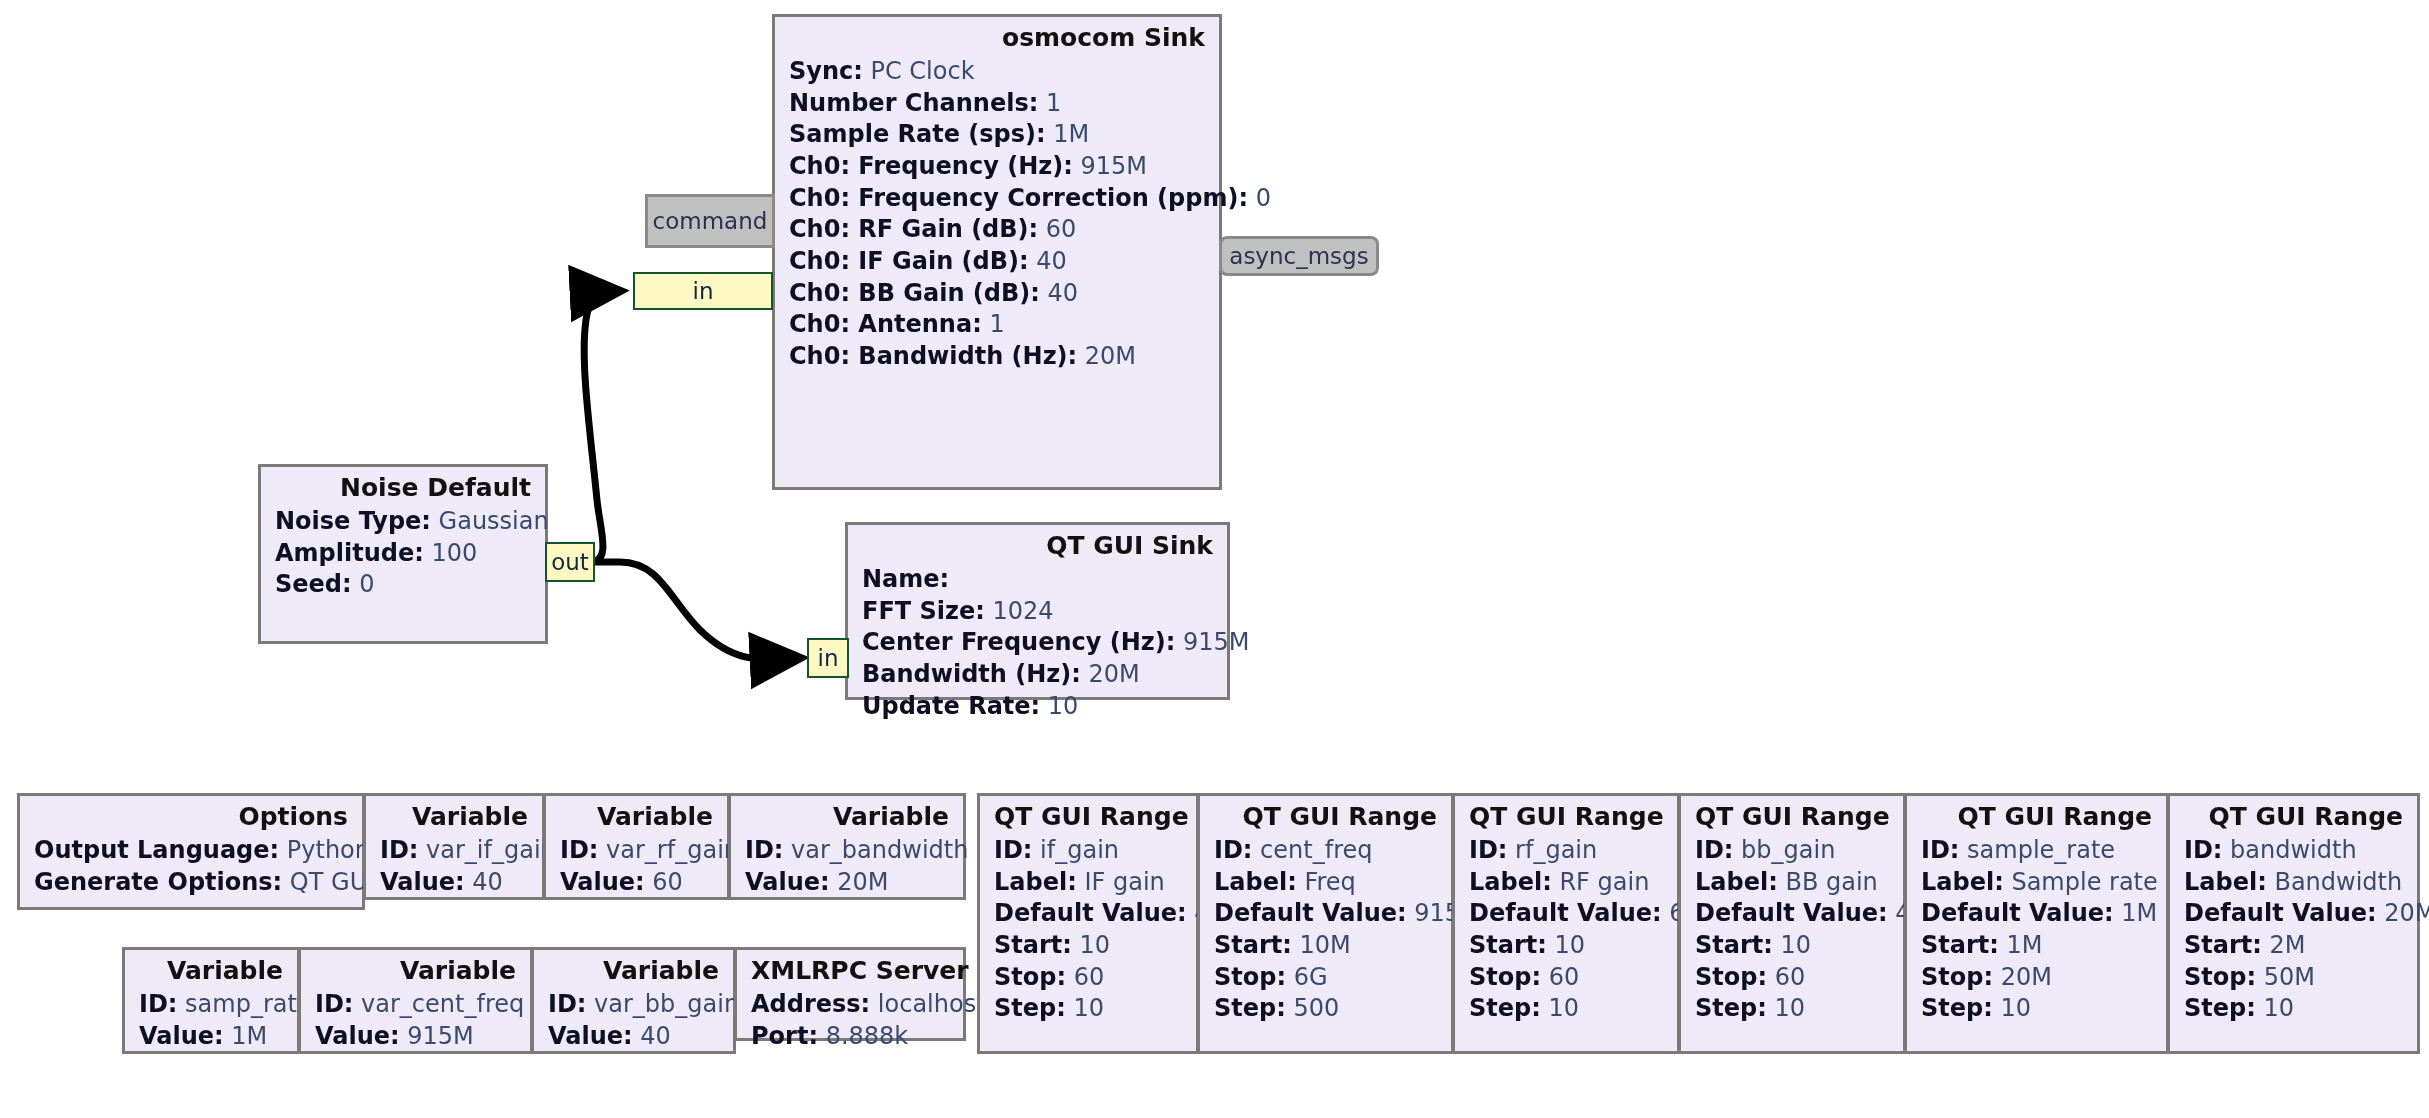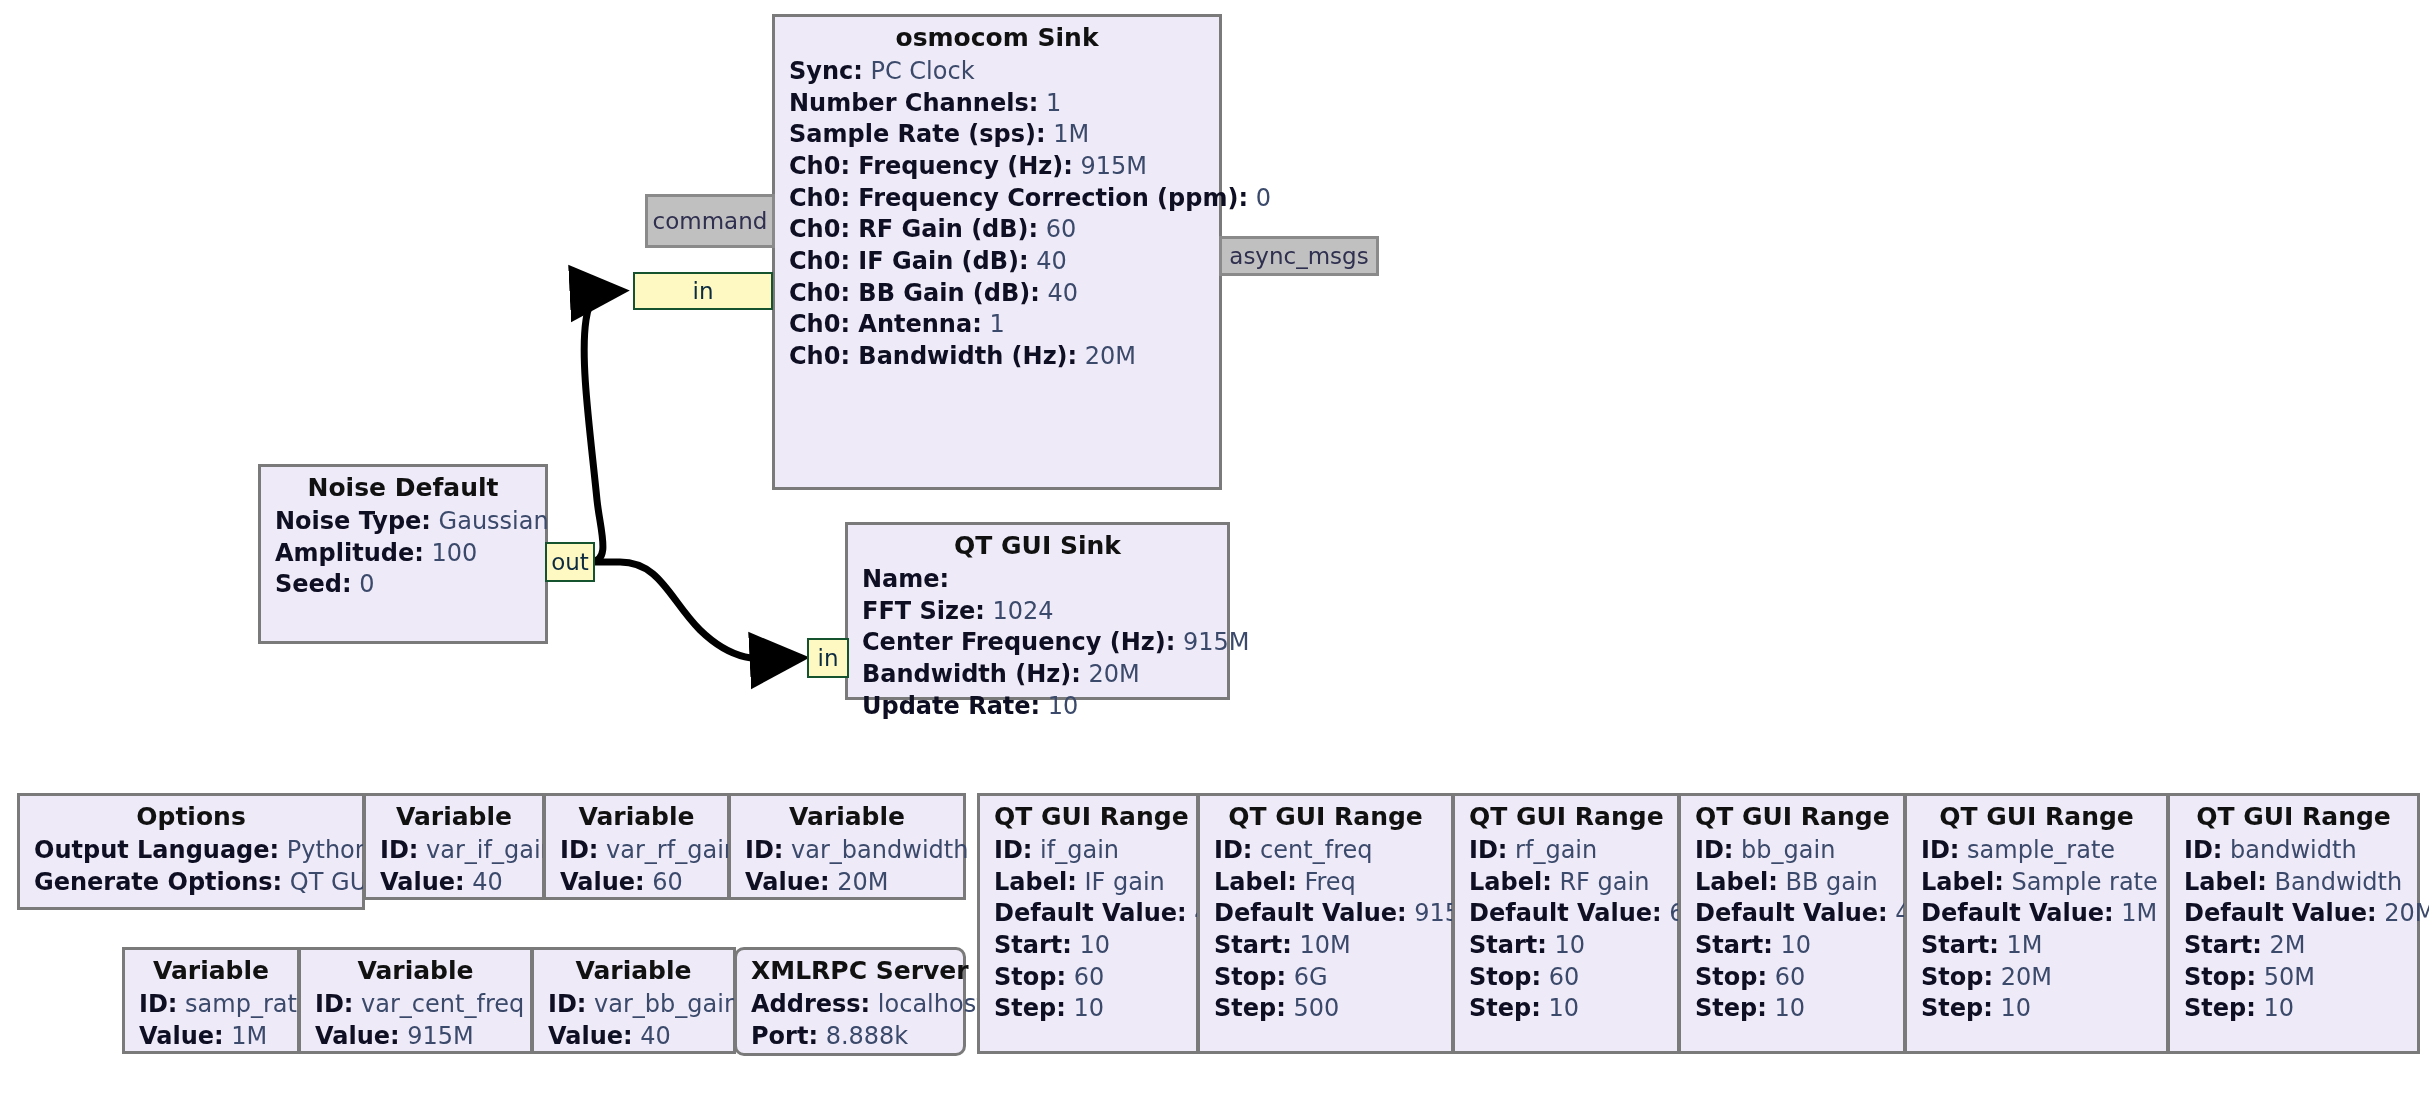--- a/index.html
+++ b/index.html
@@ -19,21 +19,21 @@
   
   .block {
     position: absolute;
     box-sizing: border-box;
     background: #eeeaf8;
     border: 3px solid #7a7a7a;
     padding: 6px 14px 10px 14px;
     z-index: 5;
   }
   .block-title {
-    text-align: center;
+    text-align: right;
     font-weight: bold;
     font-size: 25px;
     color: #111111;
     margin-bottom: 4px;
     white-space: nowrap;
   }
   .prop {
     font-size: 24px;
     color: #3b4a6b;
     white-space: nowrap;
@@ -104,21 +104,21 @@
     <div class="prop"><span class="k">Ch0: IF Gain (dB):</span> <span>40</span></div>
     <div class="prop"><span class="k">Ch0: BB Gain (dB):</span> <span>40</span></div>
     <div class="prop"><span class="k">Ch0: Antenna:</span> <span>1</span></div>
     <div class="prop"><span class="k">Ch0: Bandwidth (Hz):</span> <span>20M</span></div>
   </div>
 
   <div class="port msg" style="left:645px; top:194px; width:130px; height:54px;">command</div>
 
   <div class="port" style="left:633px; top:272px; width:140px; height:38px;">in</div>
 
-  <div class="port msg" style="left:1219px; top:236px; width:160px; height:40px;">async_msgs</div>
+  <div class="port msg" style="left:1219px; top:236px; width:160px; height:40px;border-radius:8px;">async_msgs</div>
 
   <div class="block" id="b-noise" style="left:258px; top:464px; width:290px; height:180px;">
     <div class="block-title">Noise Default</div>
     <div class="prop"><span class="k">Noise Type:</span> <span>Gaussian</span></div>
     <div class="prop"><span class="k">Amplitude:</span> <span>100</span></div>
     <div class="prop"><span class="k">Seed:</span> <span>0</span></div>
   </div>
 
   <div class="port" style="left:545px; top:542px; width:50px; height:40px;">out</div>
 
@@ -168,21 +168,21 @@
     <div class="prop"><span class="k">ID:</span> <span>var_cent_freq</span></div>
     <div class="prop"><span class="k">Value:</span> <span>915M</span></div>
   </div>
 
   <div class="block" style="left:531px; top:947px; width:205px; height:107px;">
     <div class="block-title">Variable</div>
     <div class="prop"><span class="k">ID:</span> <span>var_bb_gain</span></div>
     <div class="prop"><span class="k">Value:</span> <span>40</span></div>
   </div>
 
-  <div class="block" style="left:734px; top:947px; width:232px; height:109px;border-radius:10px;">
+  <div class="block" style="left:734px; top:947px; width:232px; height:94px;">
     <div class="block-title">XMLRPC Server</div>
     <div class="prop"><span class="k">Address:</span> <span>localhost</span></div>
     <div class="prop"><span class="k">Port:</span> <span>8.888k</span></div>
   </div>
 
   <div class="block" style="left:977px; top:793px; width:222px; height:261px;">
     <div class="block-title">QT GUI Range</div>
     <div class="prop"><span class="k">ID:</span> <span>if_gain</span></div>
     <div class="prop"><span class="k">Label:</span> <span>IF gain</span></div>
     <div class="prop"><span class="k">Default Value:</span> <span>40</span></div>

